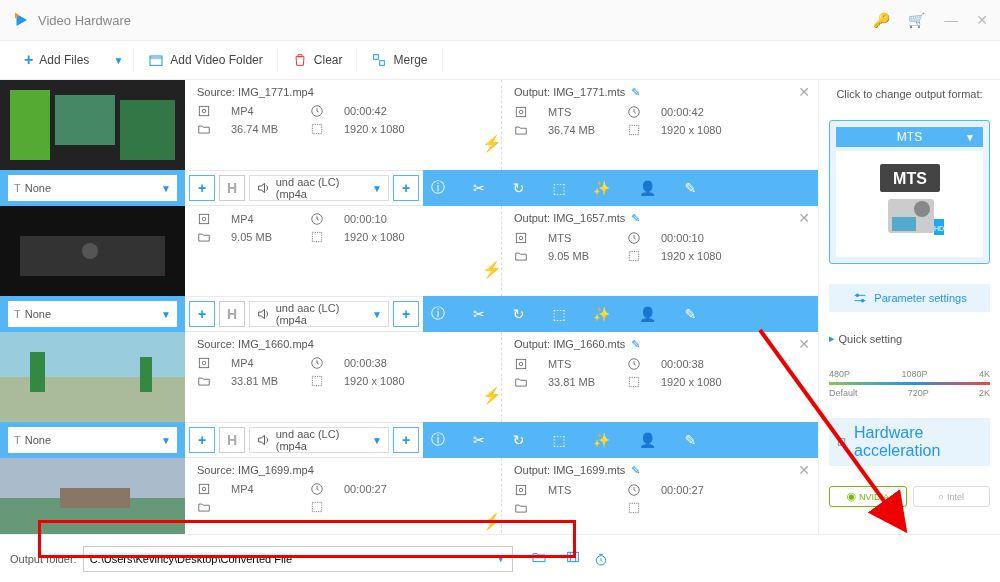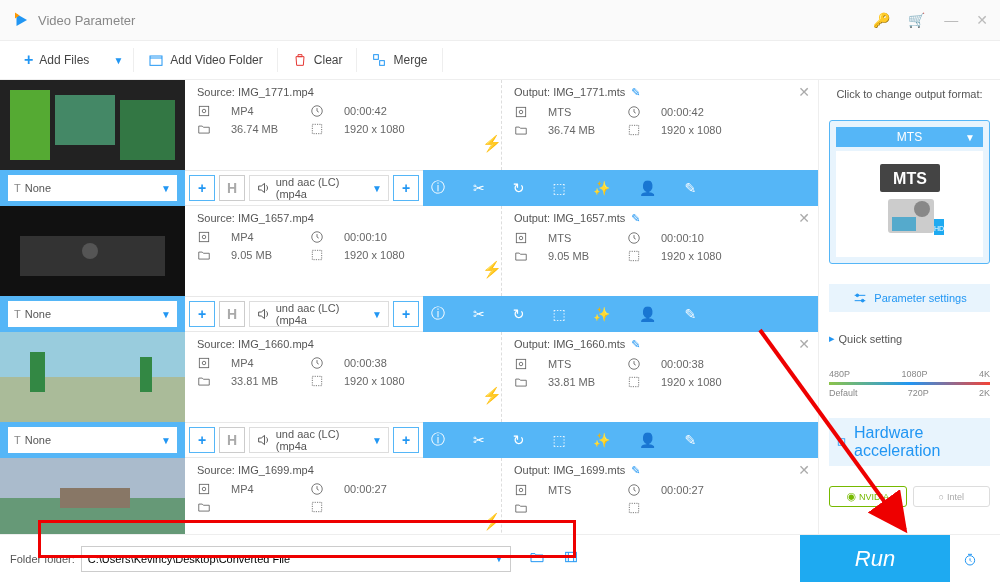--- a/index.html
+++ b/index.html
@@ -79,21 +79,21 @@
 .icon-svg { width: 16px; height: 16px; fill: none; stroke: currentColor; stroke-width: 1.5; }
 </style>
 </head>
 <body>
 
 <div class="titlebar">
   <svg class="app-logo" viewBox="0 0 24 24">
       <path fill="#2196f3" d="M6 4l14 8-14 8z"></path>
       <path fill="#ff9800" d="M4 2l6 4-6 4z"></path>
     </svg>
-  <span class="app-title">Video Parameter</span>
+  <span class="app-title">Video Hardware</span>
   <div class="titlebar-icons">
     <span class="pink">🔑</span>
     <span class="pink">🛒</span>
     <span>—</span>
     <span>✕</span>
   </div>
 </div>
 
 <div class="toolbar">
   <div class="tool-btn">
@@ -242,21 +242,20 @@
       </div>
       <div class="file-item">
     <div class="file-top">
       <div class="thumb"><svg viewBox="0 0 185 90">
               <rect width="185" height="90" fill="#111"></rect>
               <rect x="20" y="30" width="145" height="40" fill="#333"></rect>
               <circle cx="90" cy="45" r="8" fill="#555"></circle>
             </svg></div>
       <div class="file-details">
         <div class="file-col left">
-          <div class="src-line">Source: IMG_1657.mp4</div>
           <div class="meta-row">
             <div class="meta">
                   <svg class="icon-svg" viewBox="0 0 24 24">
                     <rect x="4" y="4" width="16" height="16"></rect>
                     <circle cx="12" cy="12" r="3"></circle>
                   </svg>
                   <span>MP4</span>
                 </div>
             <div class="meta">
                   <svg class="icon-svg" viewBox="0 0 24 24">
@@ -598,35 +597,34 @@
         </div>
       <div class="gpu-badge intel">
           <span>○</span>
           <span>Intel</span>
         </div>
     </div>
   </div>
 </div>
 
 <div class="bottom-bar">
-  <span class="out-label">Folder folder:</span>
+  <span class="out-label">Output folder:</span>
   <div class="out-input">
       <span>C:\Users\Kevincy\Desktop\Converted File</span>
       <span class="caret">▼</span>
     </div>
   <div class="bottom-icons">
     <span><svg class="icon-svg" viewBox="0 0 24 24" style="stroke:#2196f3">
           <path d="M3 7h6l2 2h10v10H3z"></path>
         </svg></span>
     <span><svg class="icon-svg" viewBox="0 0 24 24" style="stroke:#2196f3">
           <rect x="4" y="5" width="16" height="14"></rect>
           <path d="M8 5v14M16 5v14"></path>
         </svg></span>
   </div>
-  <div class="run-btn">Run</div>
   <div class="clock-btn">
       <svg class="icon-svg" viewBox="0 0 24 24" style="stroke:#2196f3">
         <circle cx="12" cy="14" r="7"></circle>
         <path d="M12 11v3l2 2M9 5h6"></path>
       </svg>
     </div>
 </div>
 
 <div class="red-box" style="left:38px; top:520px; width:538px; height:38px;"></div>
 <svg class="arrow" style="left:740px; top:320px; width:200px; height:230px;" viewBox="0 0 200 230">

